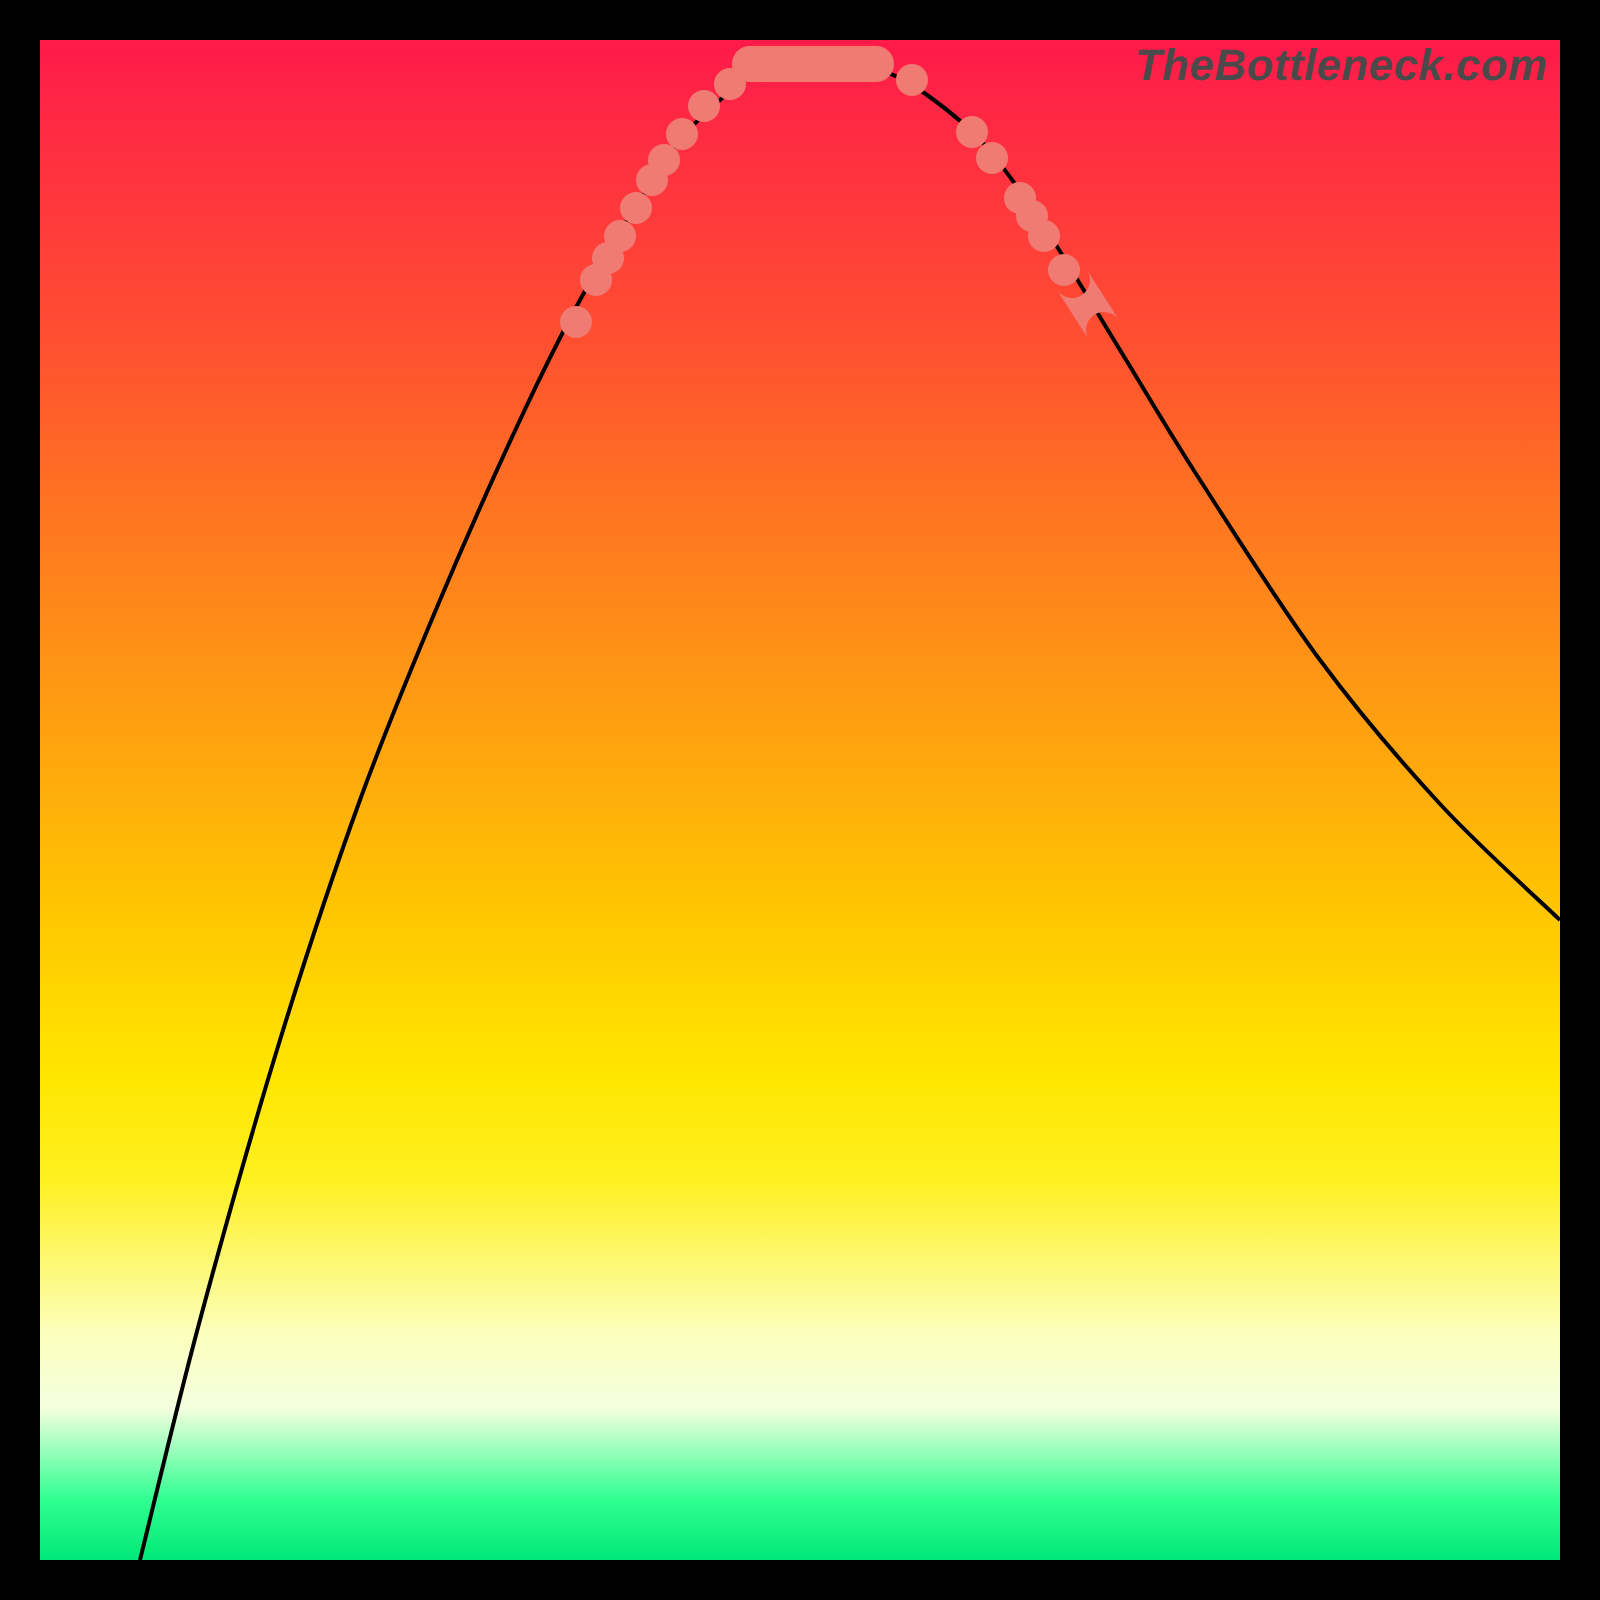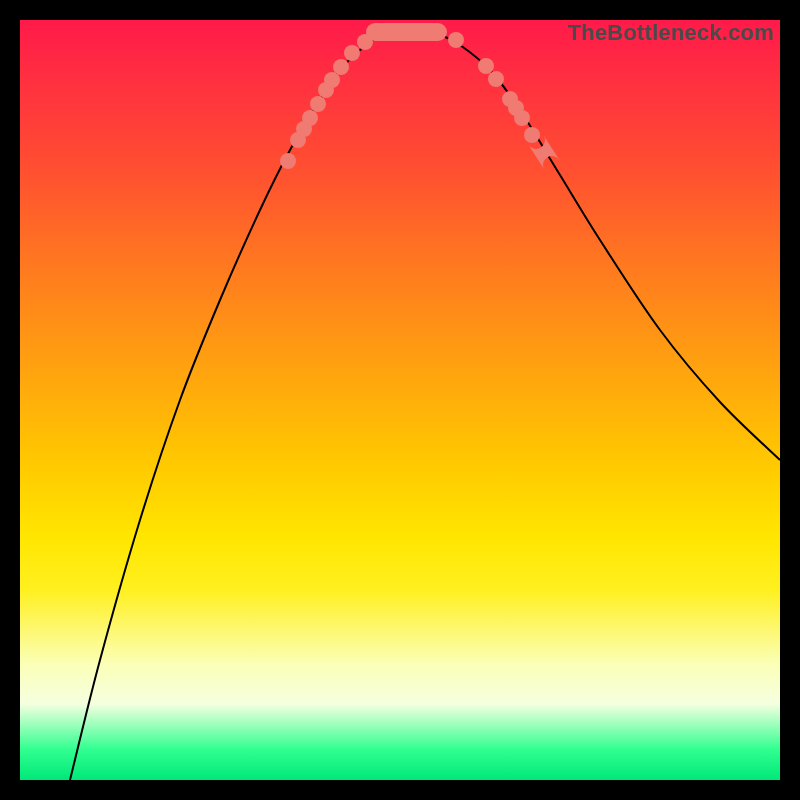--- a/index.html
+++ b/index.html
@@ -22,20 +22,21 @@
       #ff5030 20%,
       #ff7820 32%,
       #ffa010 45%,
       #ffc800 58%,
       #ffe600 68%,
       #fff020 75%,
       #fbffba 85%,
       #f5ffe0 90%,
       #30ff90 96%,
       #00e878 100%);
+    font-style: italic;
   }
   .watermark {
     position: absolute;
     top: 0px;
     right: 6px;
     font-family: Arial, Helvetica, sans-serif;
     font-size: 22px;
     font-weight: 600;
     color: #4a4a4a;
     letter-spacing: 0.2px;

